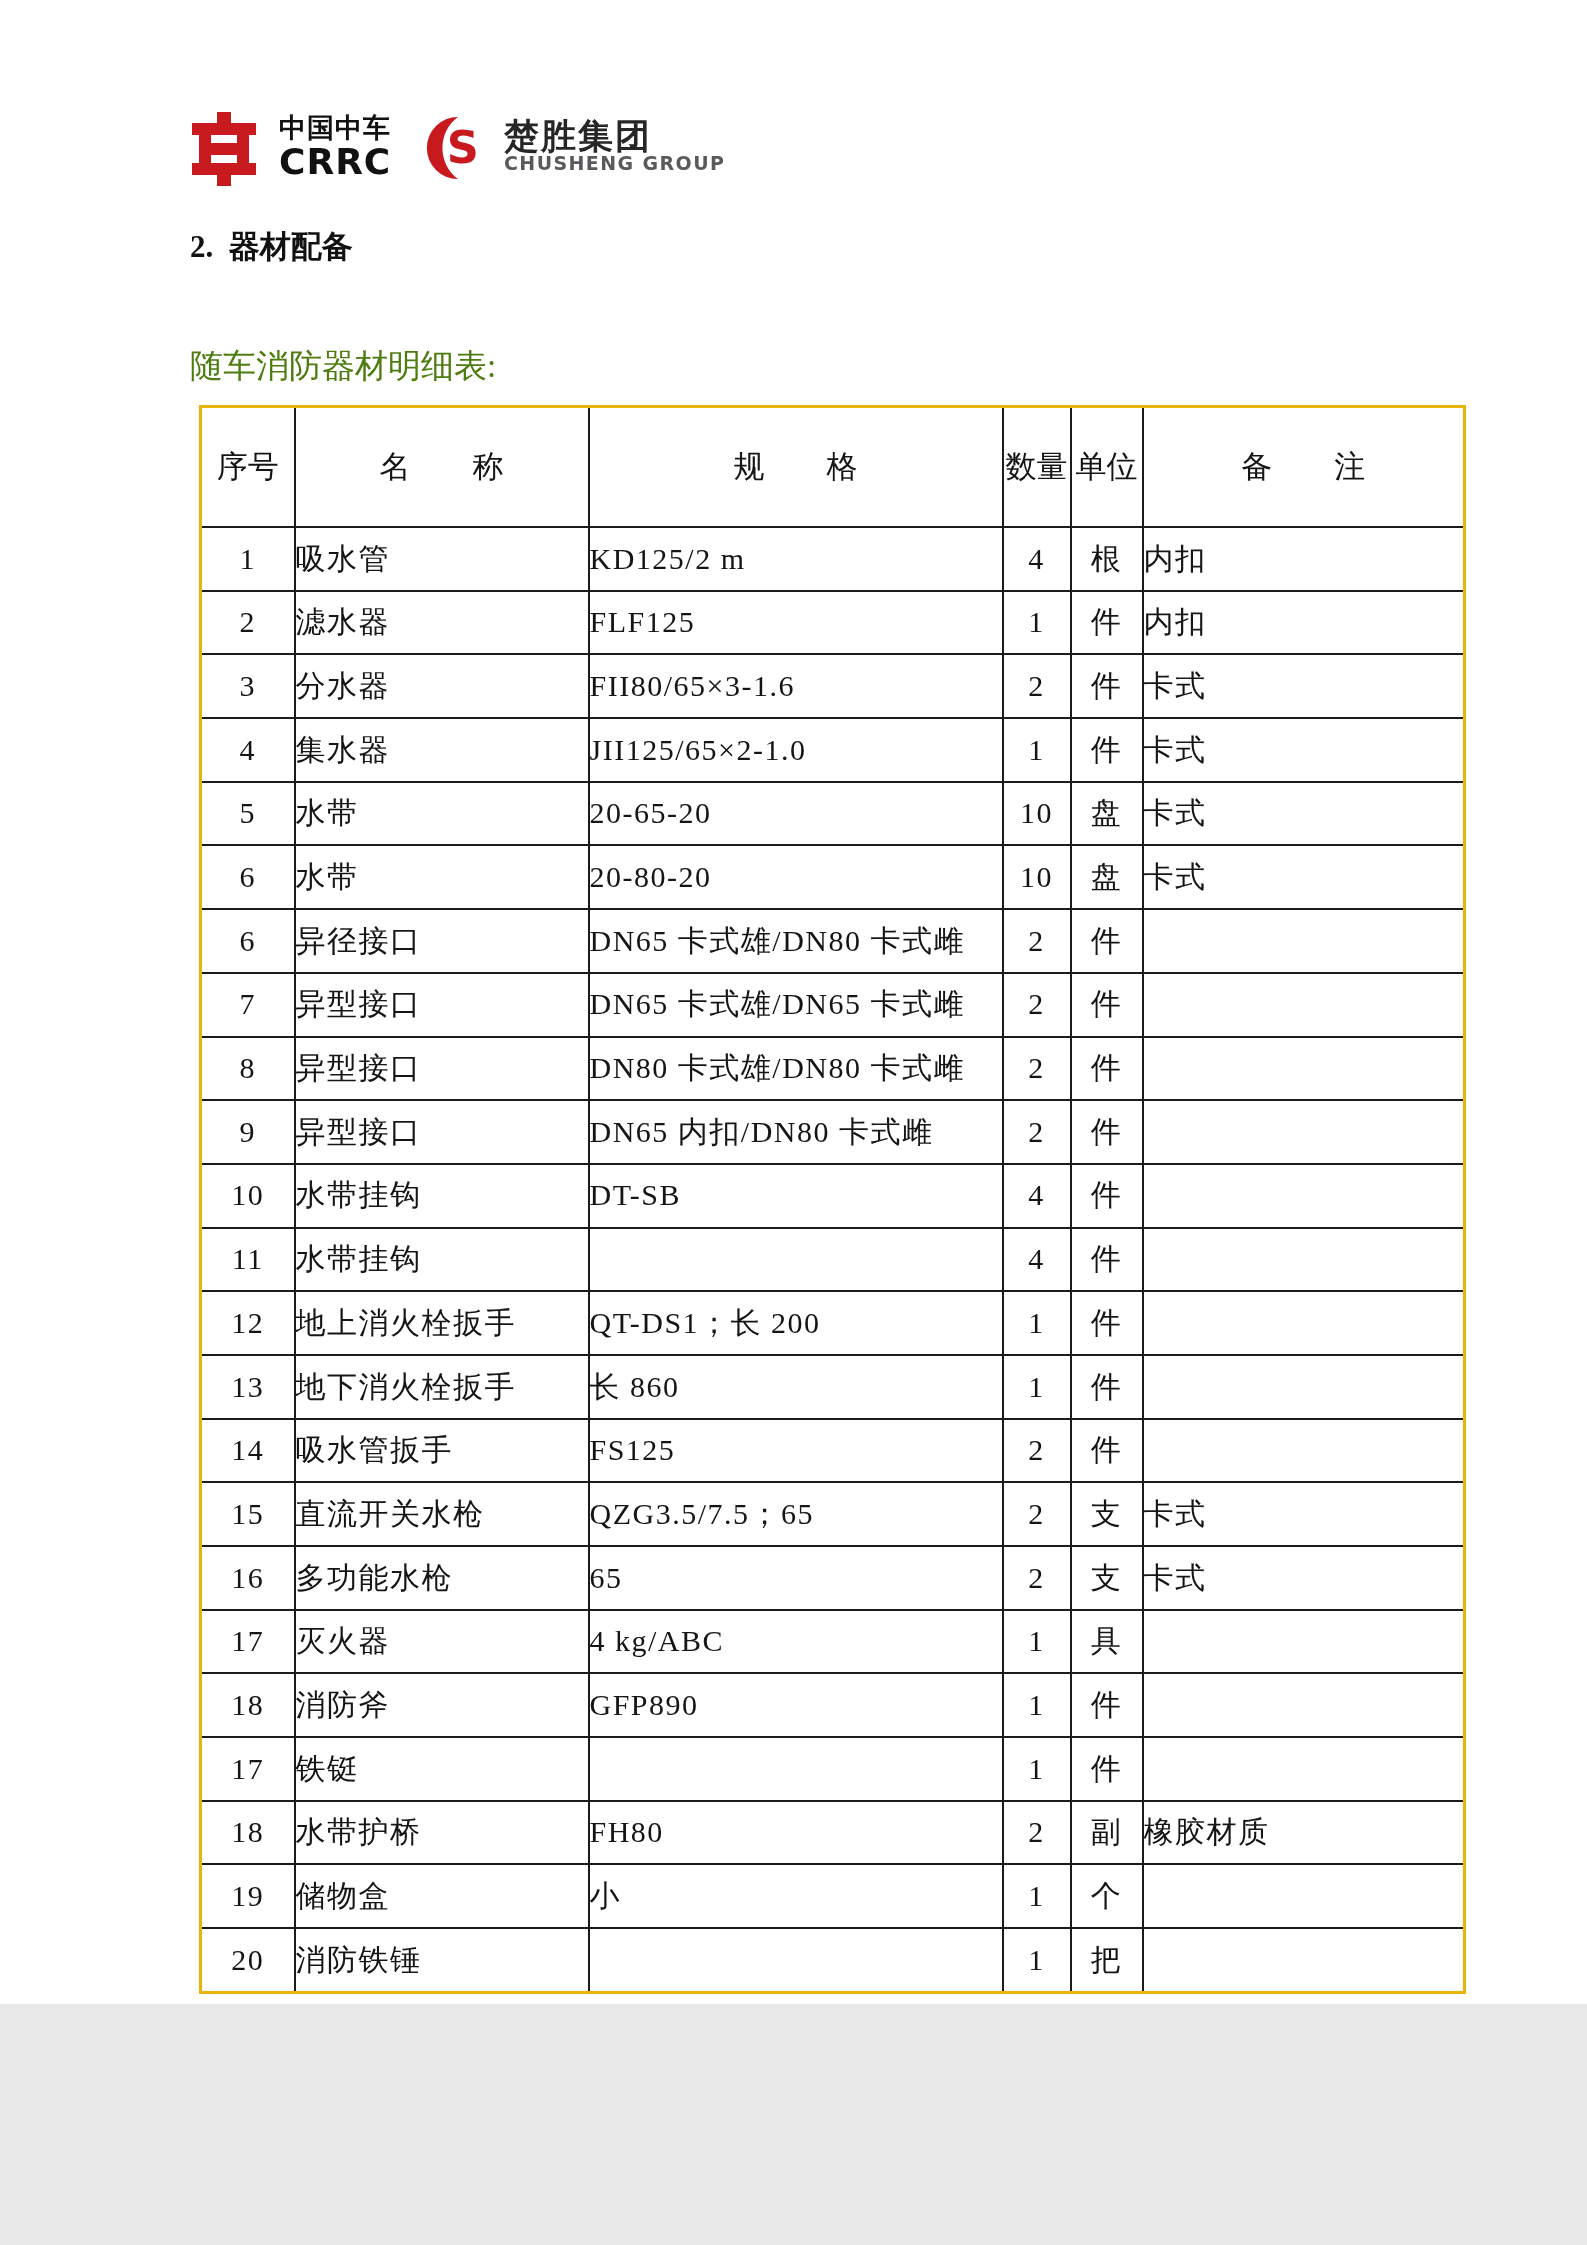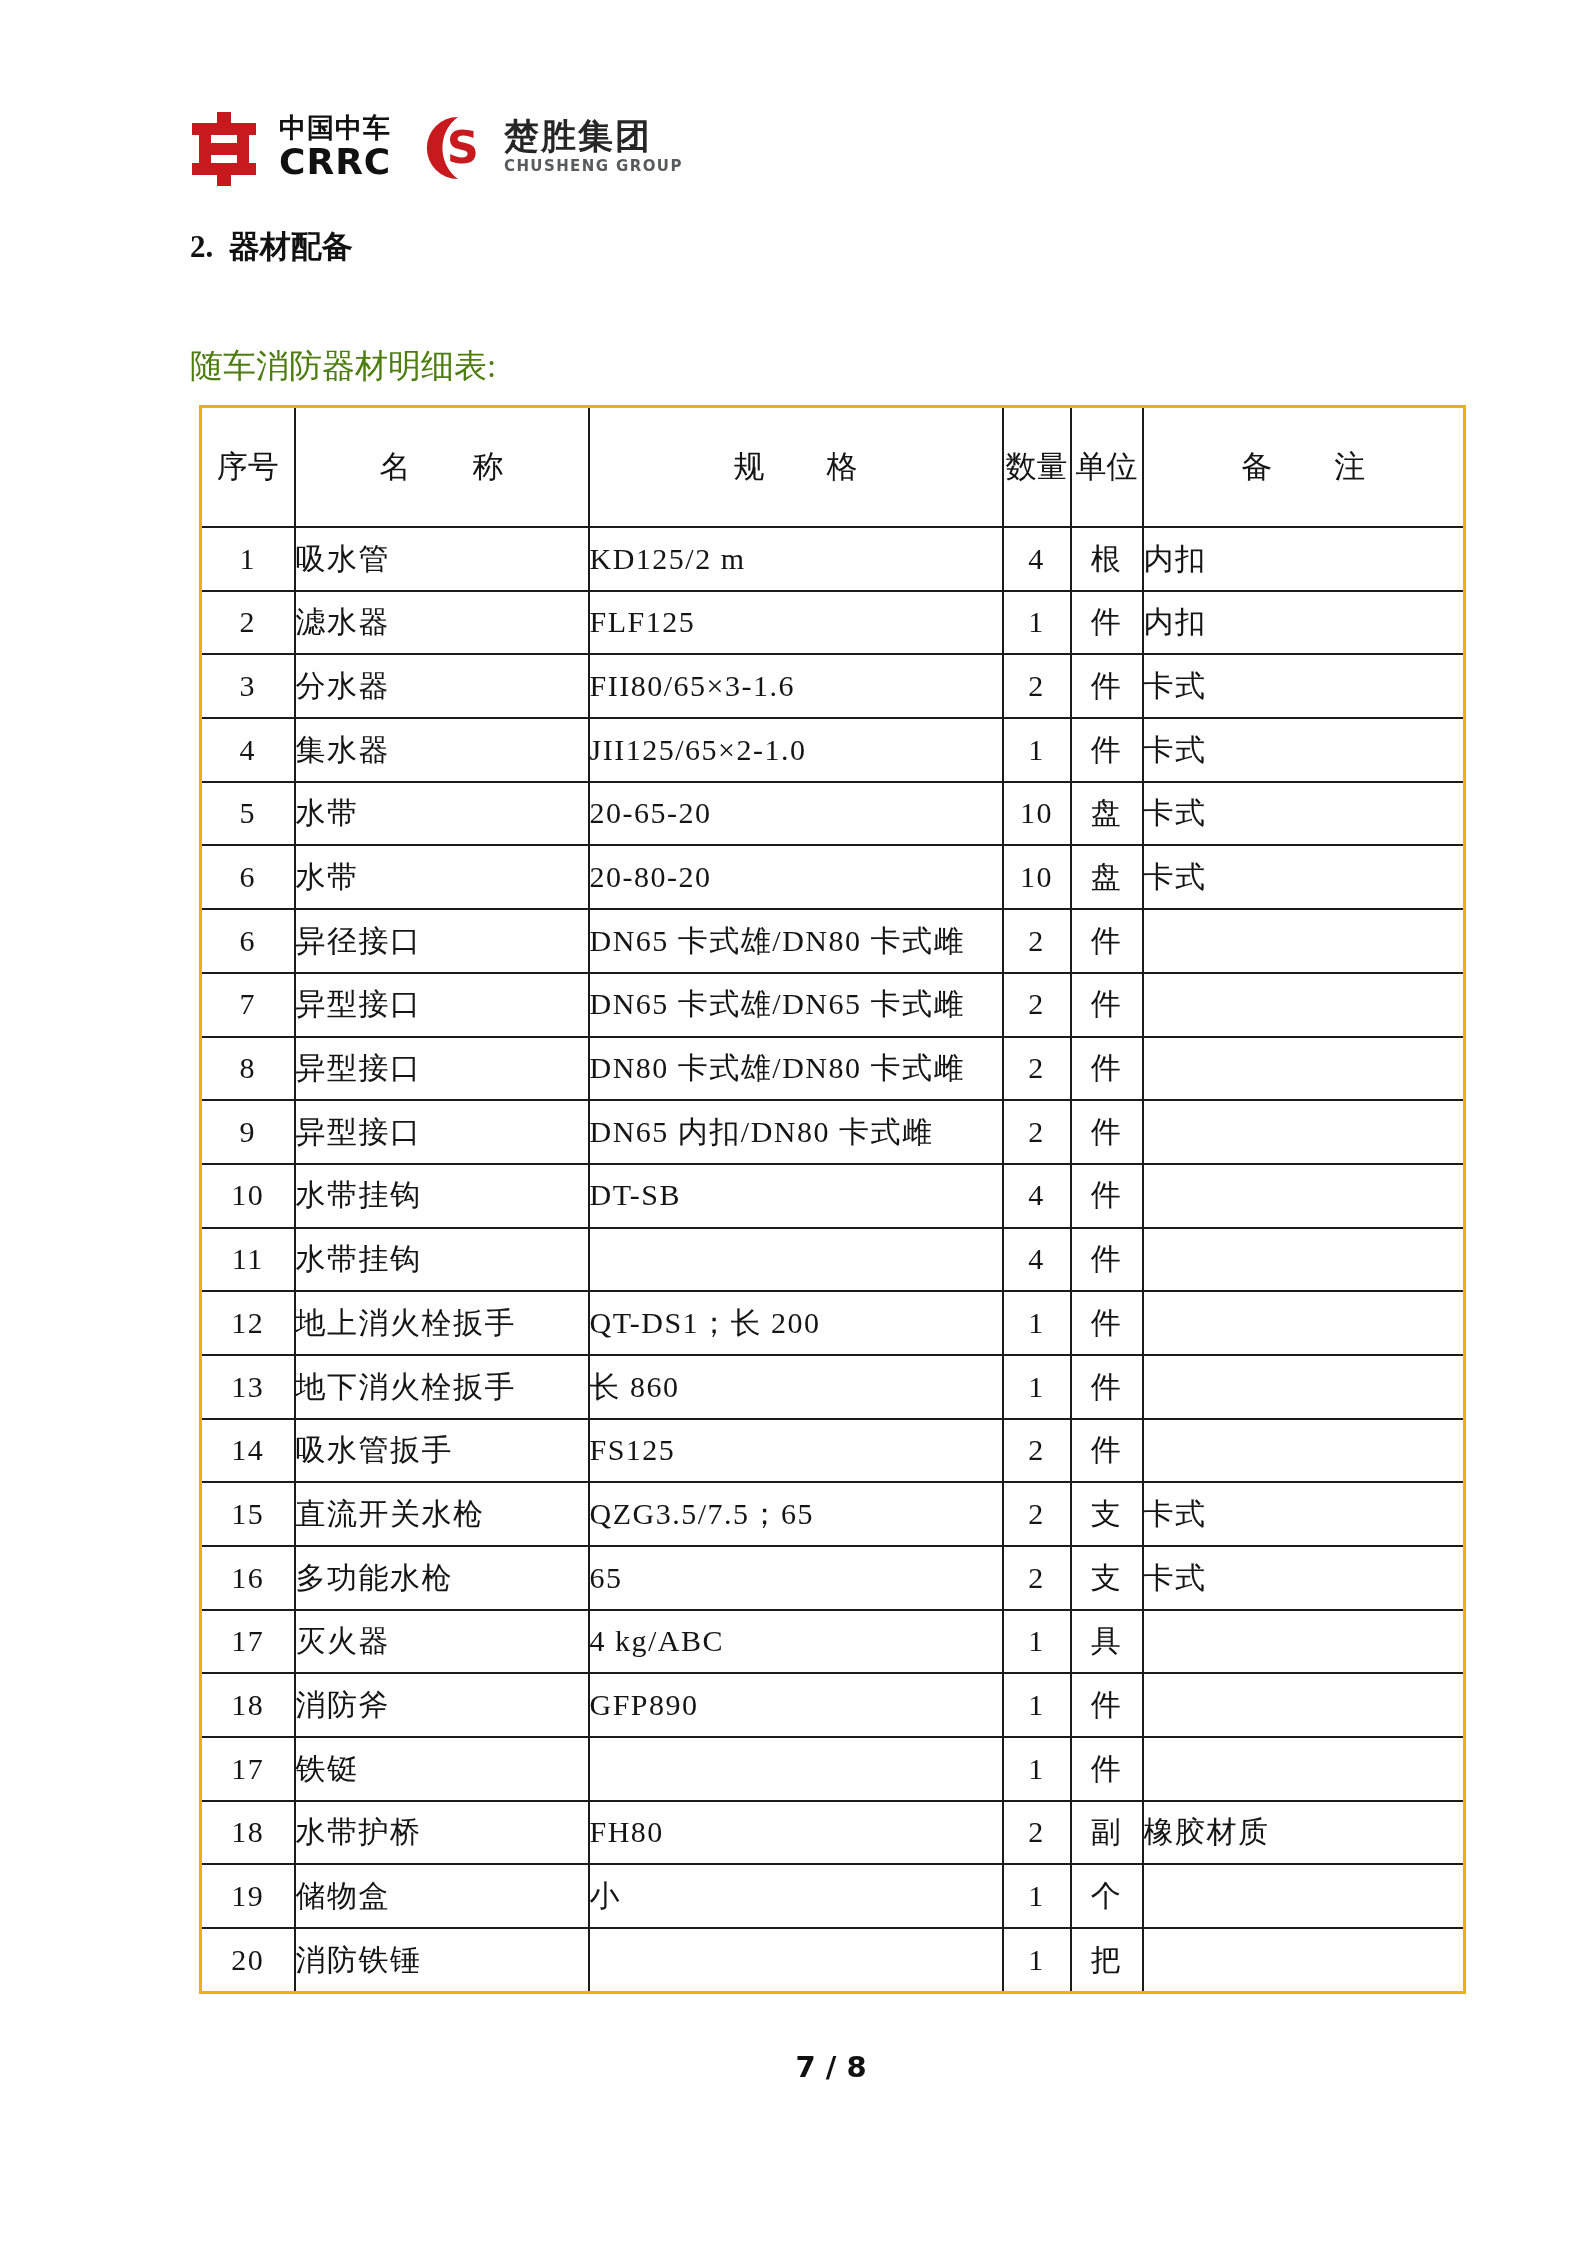--- a/index.html
+++ b/index.html
@@ -1,18 +1,18 @@
 <!DOCTYPE html>
 <html><head>
 <meta charset="utf-8">
 <style>
   html,body{margin:0;padding:0;background:#e8e8e8;}
   #page{
     position:relative;
-    width:1587px;height:2245px;
+    width:1587px;height:2004px;
     background:#ffffff;
     font-family:"Liberation Serif","DejaVu Serif",serif;
     color:#1a1a1a;
     overflow:hidden;
   }
   
   .emblem{position:absolute;}
   #crrc-emblem{left:187px;top:112px;}
   #crrc-wordblock{position:absolute;left:279px;top:114px;line-height:1;}
   .crrc-cn{
@@ -27,22 +27,22 @@
   }
   #chs-emblem{left:422px;top:114px;}
   #chs-wordblock{position:absolute;left:504px;top:119px;line-height:1;}
   .chs-cn{
     font-family:"DejaVu Sans","Liberation Sans",sans-serif;
     font-weight:bold;font-size:35px;letter-spacing:2px;color:#262626;
     white-space:nowrap;
   }
   .chs-en{
     font-family:"DejaVu Sans","Liberation Sans",sans-serif;
-    font-weight:bold;font-size:15px;letter-spacing:1.4px;color:#595a5c;
-    margin-top:5px;white-space:nowrap;
+    font-weight:bold;font-size:19px;letter-spacing:1.4px;color:#595a5c;
+    white-space:nowrap;
   }
   
   #section-title{
     position:absolute;left:188px;top:224px;margin:2px;
     font-size:31px;font-weight:bold;white-space:pre;color:#111;
   }
   #table-caption{
     position:absolute;left:190px;top:344px;margin:0;
     font-size:33px;font-weight:normal;white-space:pre;color:#4d7c0f;
   }

